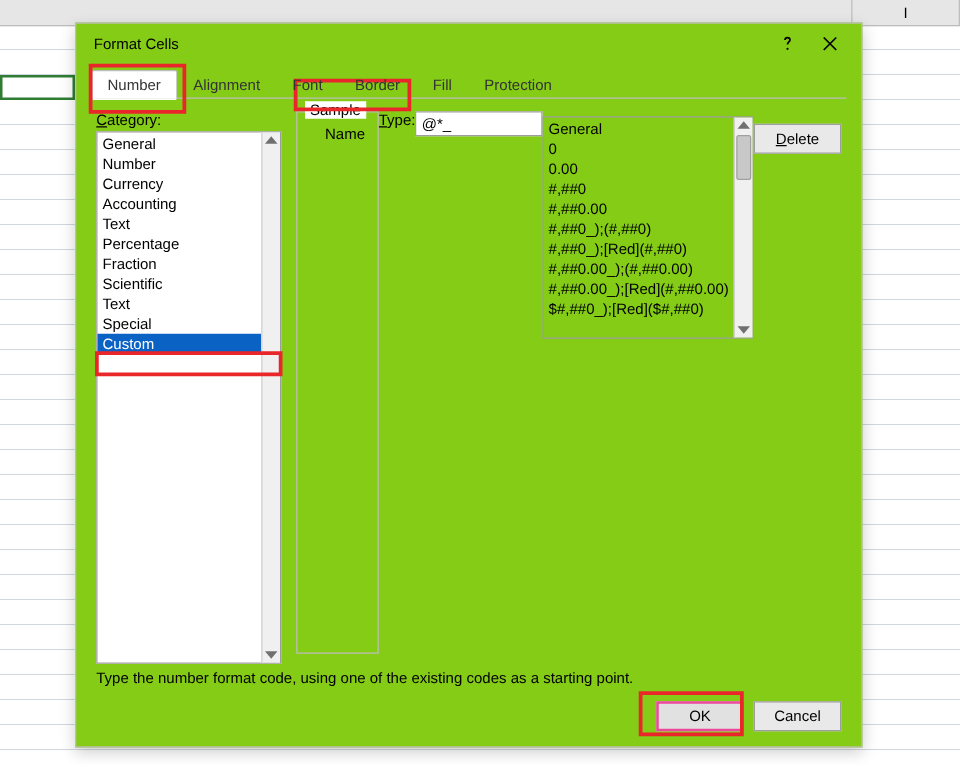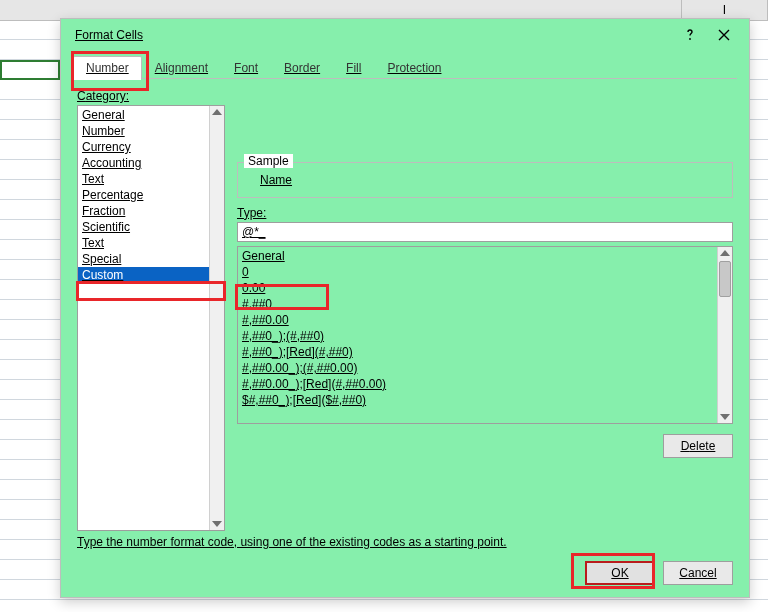--- a/index.html
+++ b/index.html
@@ -18,23 +18,23 @@
     position:absolute;top:0;right:0;width:85px;height:20px;line-height:20px;text-align:center;
     border-left:1px solid #bdbdbd;border-right:1px solid #bdbdbd;font-size:12px;color:#000;
     background:#e6e6e6;
   }
   .sel-cell{
     position:absolute;top:60px;left:0;width:60px;height:20px;
     border:2px solid #2e7d32;box-sizing:border-box;background:#fff;
   }
 
   .dialog{
-    position:absolute;top:18px;left:60px;width:690px;height:580px;
-    background:#86efac;border:1px solid #bdbdbd;box-shadow:0 4px 12px rgba(0,0,0,.2);
-    display:flex;flex-direction:column;box-sizing:border-box;text-decoration:underline;
+    position:absolute;top:18px;left:60px;width:630px;height:580px;
+    background:#84cc16;border:1px solid #bdbdbd;box-shadow:0 4px 12px rgba(0,0,0,.2);
+    display:flex;flex-direction:column;box-sizing:border-box;
   }
   .titlebar{
     display:flex;align-items:center;height:32px;padding:0 8px 0 14px;
   }
   .title{flex:1;font-size:12px;}
   .title-btn{
     width:34px;height:28px;display:flex;align-items:center;justify-content:center;
   }
   .title-btn svg{display:block}
 
@@ -82,21 +82,21 @@
     display:flex;flex-direction:column;align-items:center;justify-content:space-between;
   }
   .arrow{width:0;height:0;margin:3px 0;}
   .arrow.up{border-left:5px solid transparent;border-right:5px solid transparent;border-bottom:6px solid #707070;}
   .arrow.dn{border-left:5px solid transparent;border-right:5px solid transparent;border-top:6px solid #707070;}
   .hl-custom{
     position:absolute;left:-2px;top:175px;height:20px;width:150px;
     border:3px solid #e9262a;pointer-events:none;box-sizing:border-box;
   }
 
-  .right-col{flex:1;display:flex;flex-direction:column;min-width:0;justify-content:center;}
+  .right-col{flex:1;display:flex;min-width:0;}
   .sample-box{
     border:1px solid #bdbdbd;padding:4px 8px 10px 8px;margin-bottom:8px;position:relative;
   }
   .sample-title{
     position:absolute;top:-9px;left:6px;background:#fff;padding:0 4px;font-size:12px;
   }
   .sample-value{padding:6px 2px 0 2px;margin-left:12px;}
   .type-lbl{margin-bottom:2px;}
   .type-input{
     width:100%;box-sizing:border-box;border:1px solid #9e9e9e;padding:2px 4px;font:inherit;height:20px;
@@ -122,21 +122,21 @@
     font:inherit;display:inline-flex;align-items:center;justify-content:center;
   }
 
   .desc{
     padding:0 16px 0 16px;font-size:12px;color:#000;
   }
 
   .footer{
     display:flex;justify-content:flex-end;gap:8px;padding:12px 16px;margin-top:auto;position:relative;
   }
-  .ok{border:2px solid #b91c1c;background:#e1e1e1;text-align:right;}
+  .ok{border:2px solid #ec4899;background:#e1e1e1;text-align:right;}
   .hl-ok{
     position:absolute;right:94px;bottom:8px;width:84px;height:36px;
     border:3px solid #e9262a;pointer-events:none;box-sizing:border-box;
   }
 </style>
 </head>
 <body>
 
 <div class="viewport">
   <div class="grid-bg"></div>

